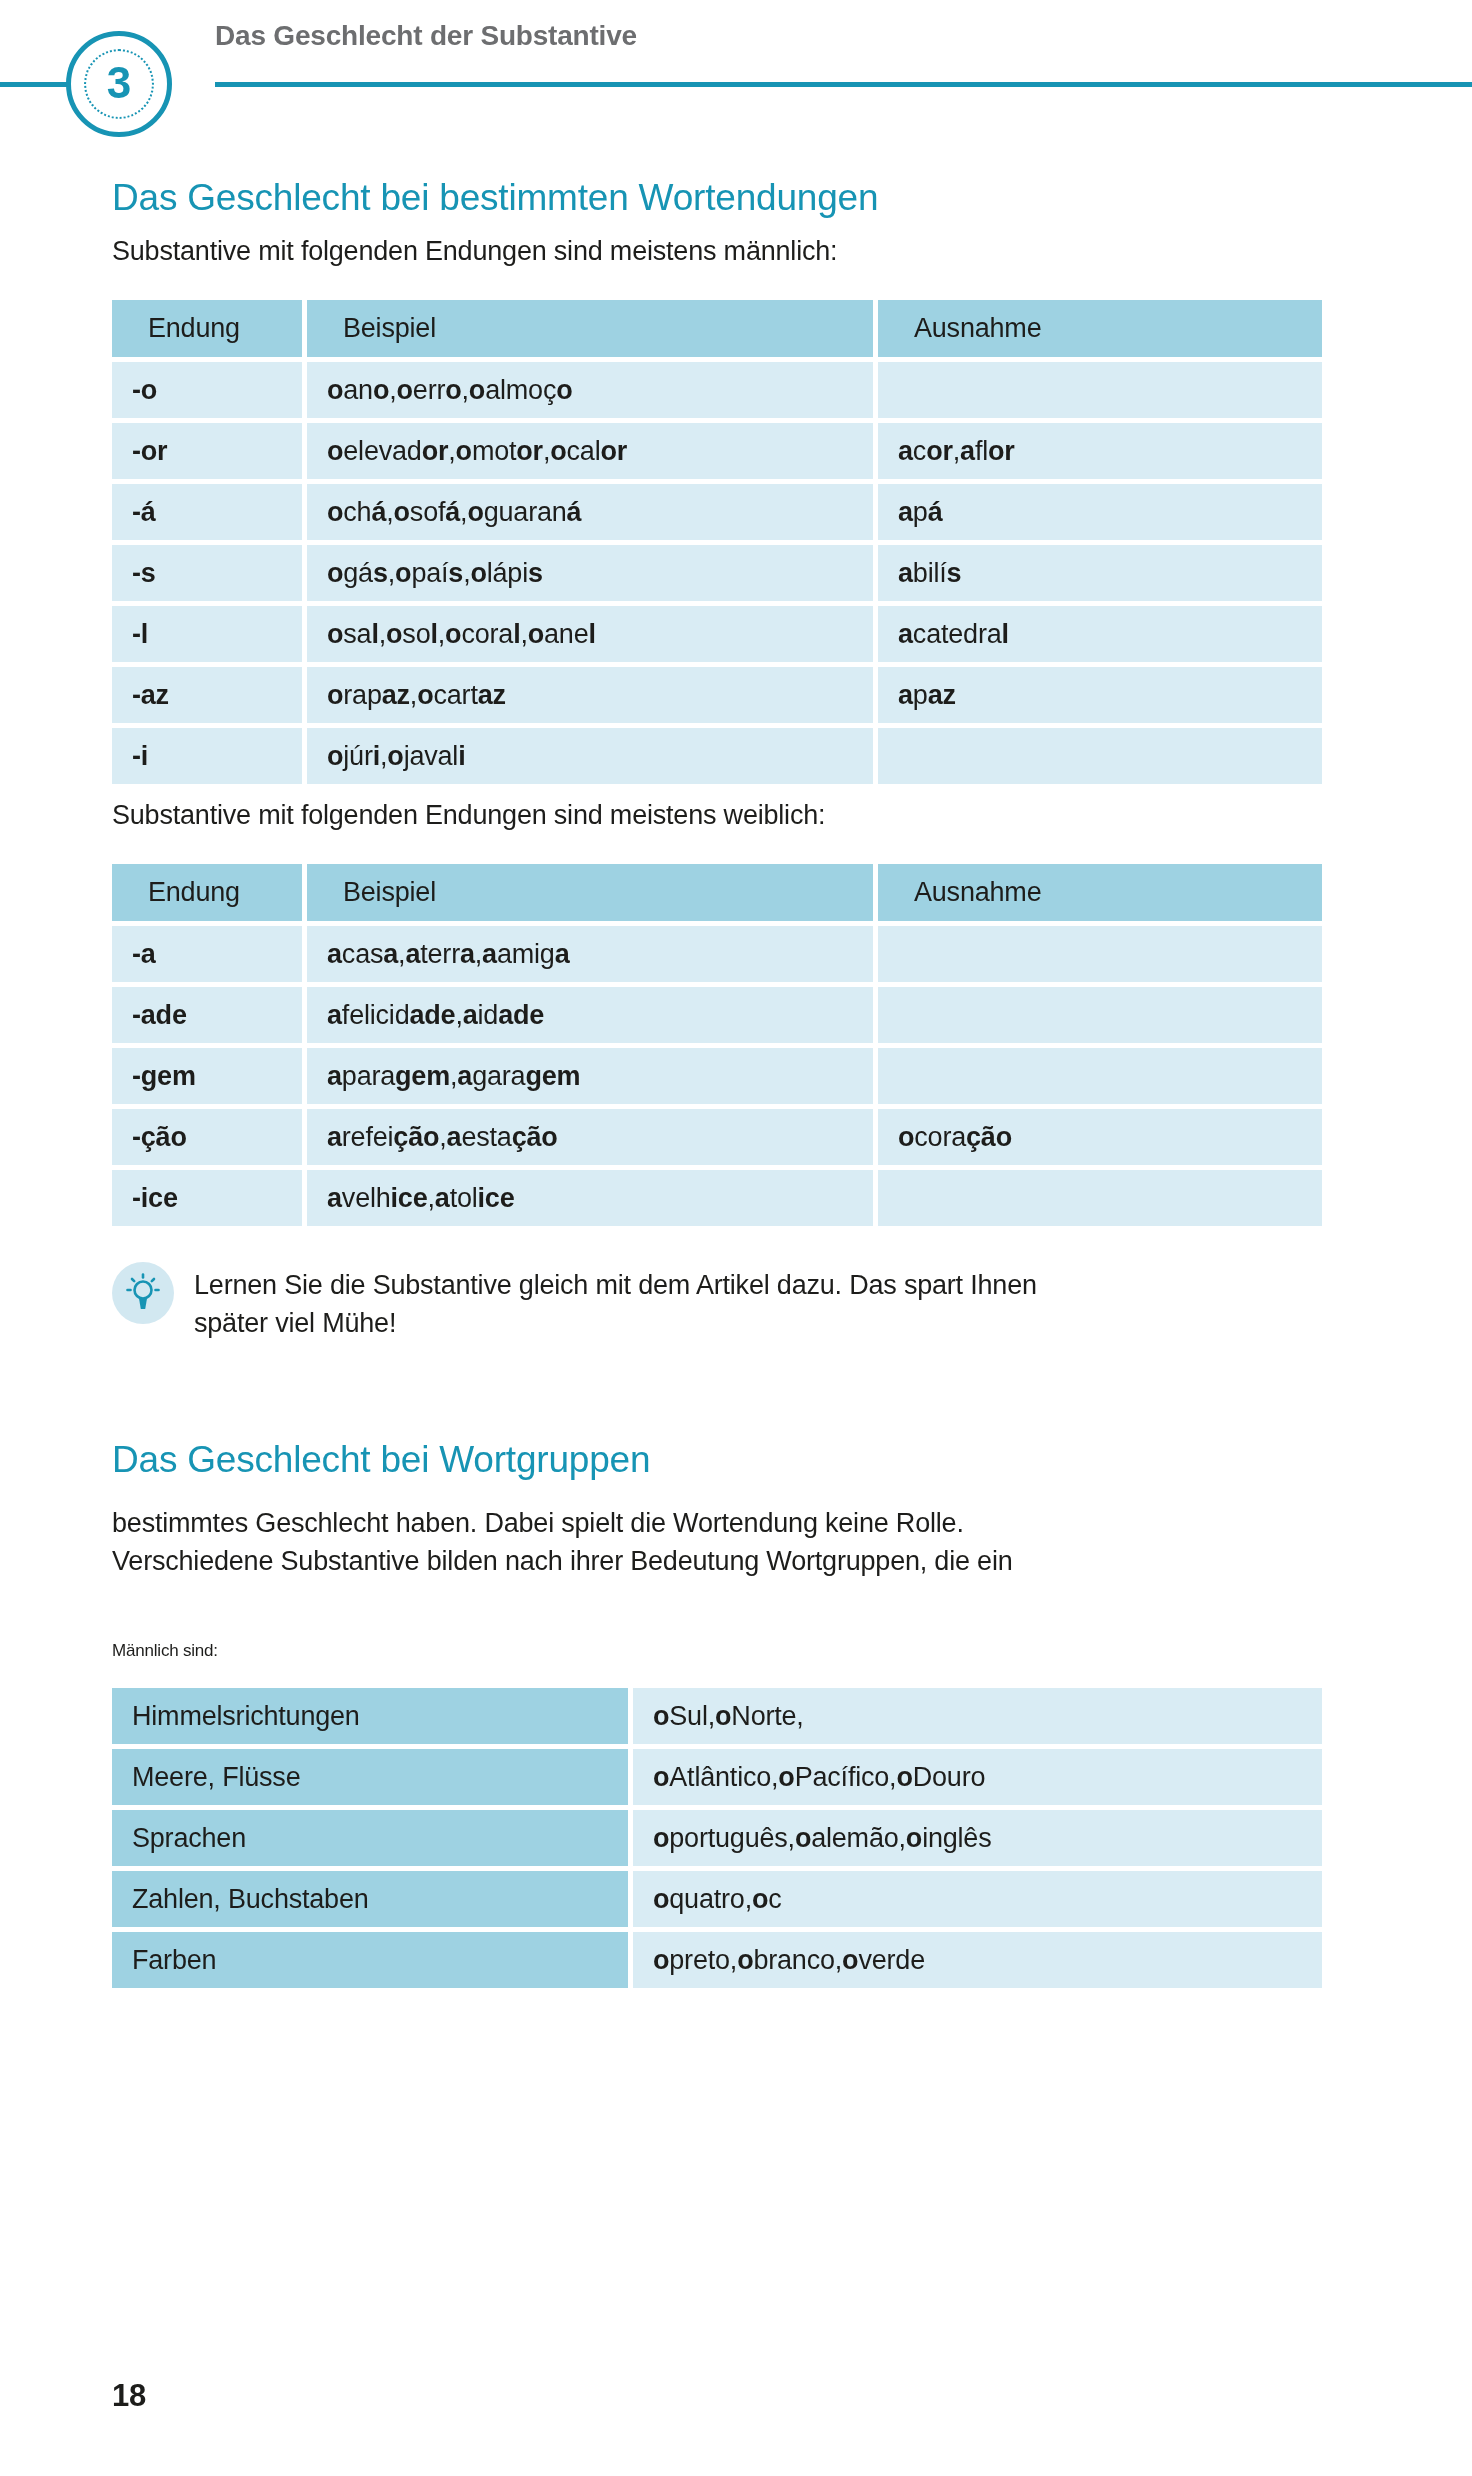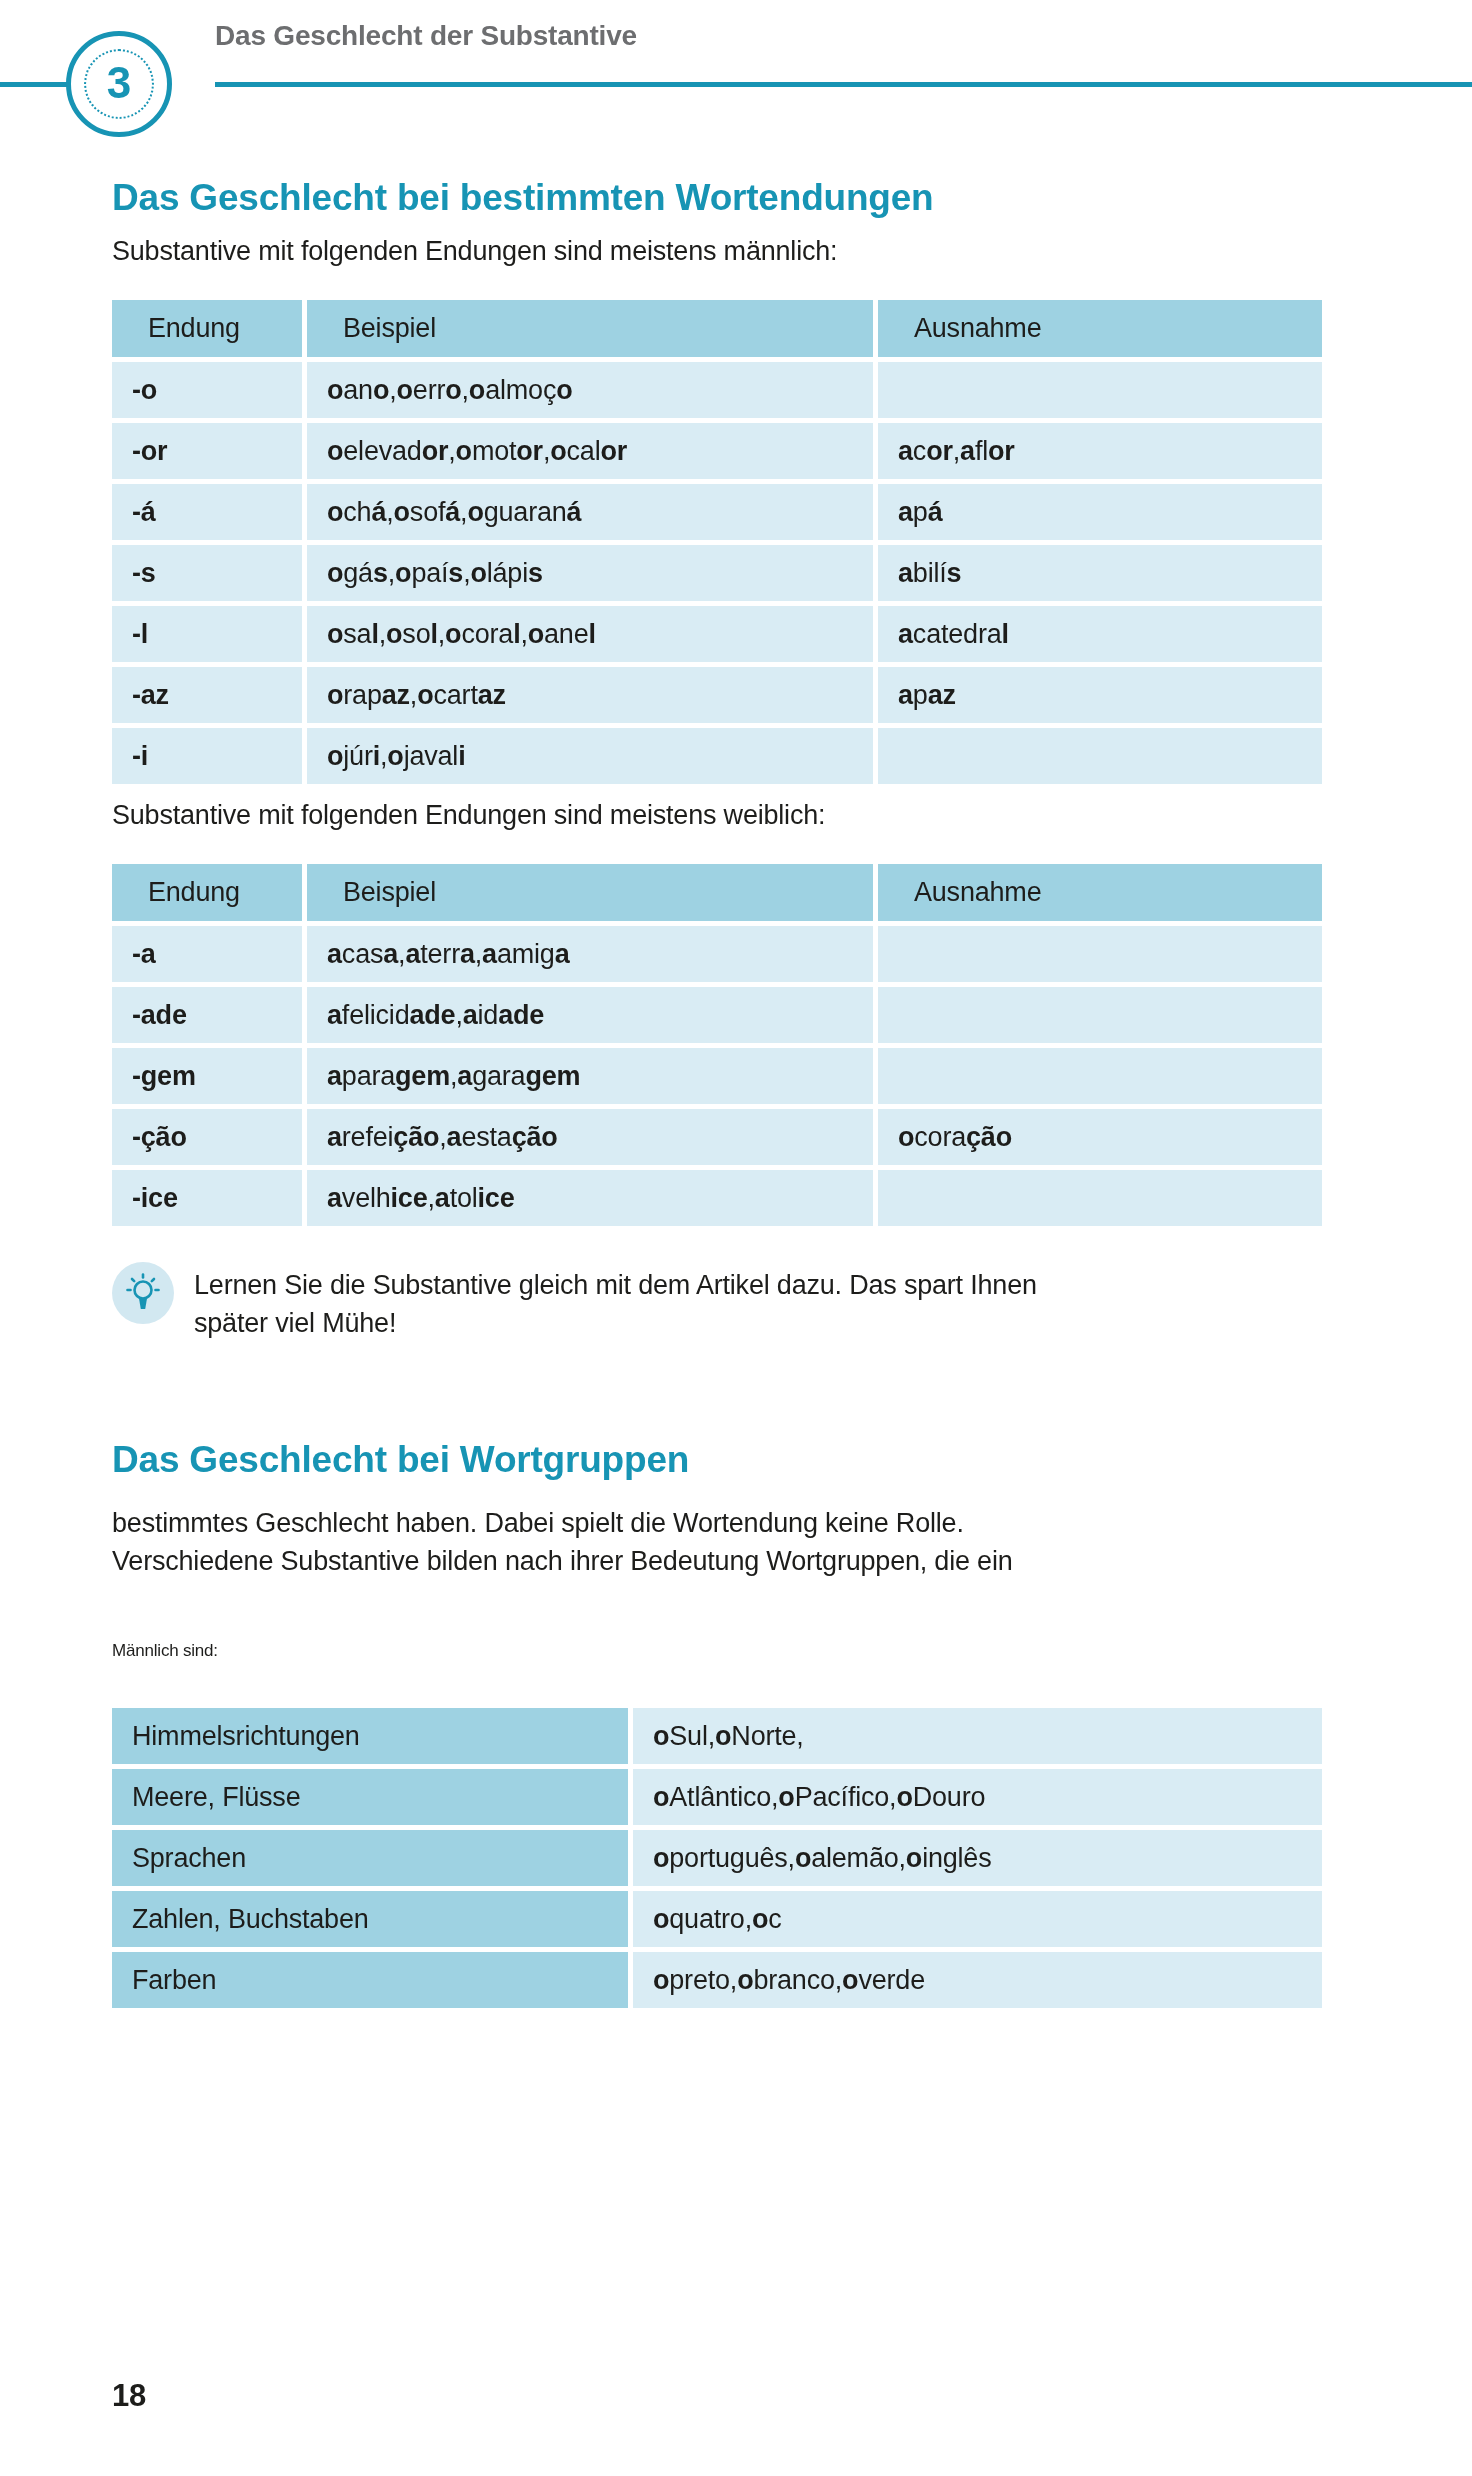--- a/index.html
+++ b/index.html
@@ -11,26 +11,26 @@
   .header-rule{position:absolute;left:215px;right:0;top:82px;height:5px;background:#1794b4;}
   .chapter-circle{position:absolute;left:66px;top:31px;width:96px;height:96px;border:5px solid #1794b4;
                   border-radius:50%;background:#fff;display:flex;align-items:center;justify-content:center;z-index:2;}
   .chapter-circle-inner{width:66px;height:66px;border:2px dotted #1794b4;border-radius:50%;
                   display:flex;align-items:center;justify-content:center;}
   .chapter-num{font-size:44px;font-weight:bold;color:#1794b4;transform:translateY(-1px);}
   .doc-title{position:absolute;left:215px;top:20px;font-size:28px;font-weight:bold;color:#6d6e70;}
 
   
   .content{position:absolute;left:112px;top:140px;width:1210px;}
-  h2.section{color:#1794b4;font-size:37px;line-height:44px;font-weight:bold;margin:36px 0 0 0;}
+  h2.section{color:#1794b4;font-size:37px;line-height:44px;font-weight:normal;margin:36px 0 0 0;}
   h2.section-2{margin-top:96px;}
   .intro{font-size:27px;line-height:34px;margin-top:14px;}
 
   .tbl{display:grid;grid-template-columns:190px 566px 1fr;gap:5px;margin-top:32px;}
-  .tbl3{display:grid;grid-template-columns:516px 1fr;gap:5px;margin-top:40px;}
+  .tbl3{display:grid;grid-template-columns:516px 1fr;gap:5px;margin-top:20px;}
   .hcell{background:#9ed2e2;height:57px;display:flex;align-items:center;padding-left:36px;
          font-size:27px;box-sizing:border-box;}
   .cell{background:#d9ecf4;height:56px;display:flex;align-items:center;padding-left:20px;
         font-size:27px;box-sizing:border-box;}
   .cat{background:#9ed2e2;}
   .endung{font-weight:bold;}
   .cell b,.hcell b{font-weight:bold;}
 
   .tip{display:flex;margin-top:36px;gap:20px;align-items:flex-start;}
   .tip-icon{width:62px;height:62px;border-radius:50%;background:#d2e8f1;flex:0 0 62px;

